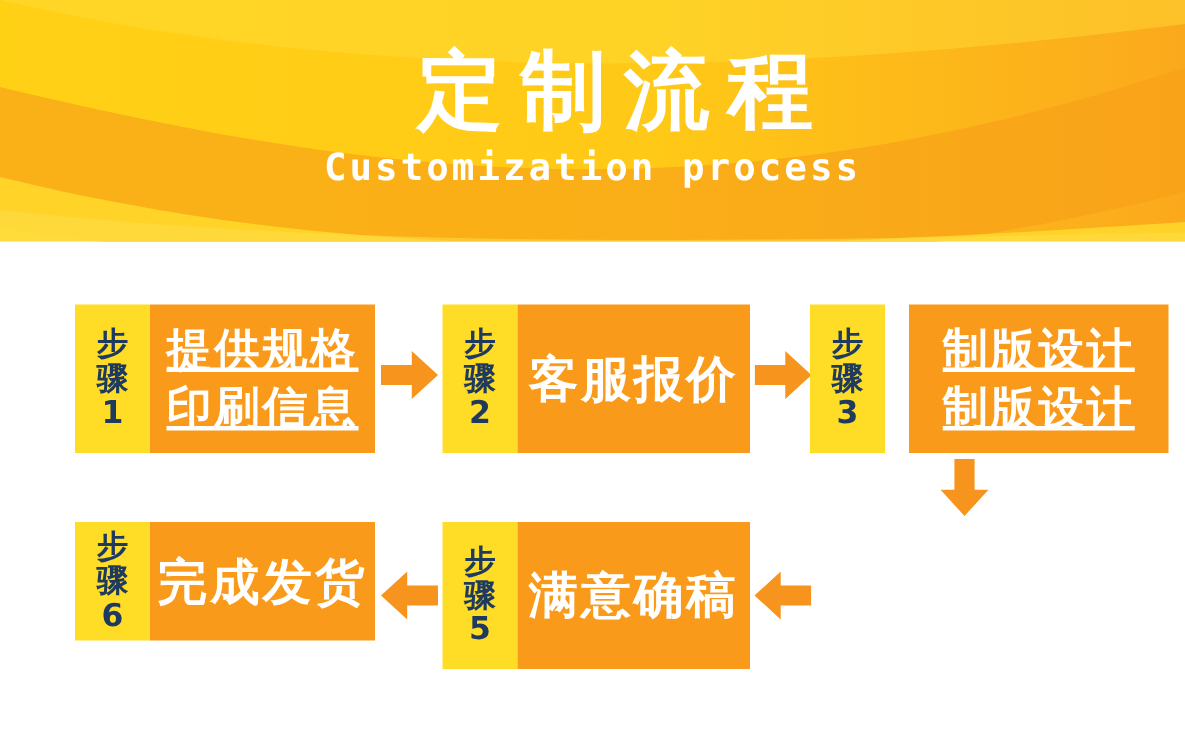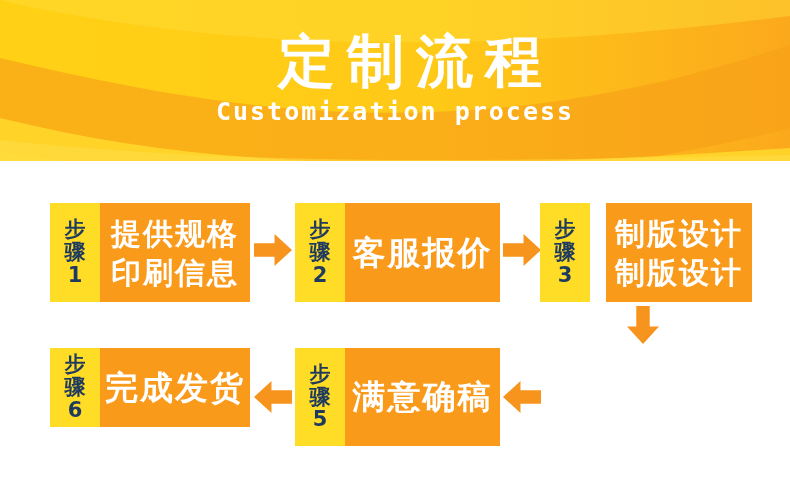--- a/index.html
+++ b/index.html
@@ -75,21 +75,21 @@
     flex: 1;
     background: var(--orange);
     color: #ffffff;
     font-weight: bold;
     display: flex;
     flex-direction: column;
     align-items: center;
     justify-content: center;
   }
   .step-content .line { letter-spacing: 2px; }
-  .two-line .line { font-size: 30px; line-height: 1.3; }
+  .two-line .line { font-size: 30px; line-height: 1.3; text-decoration: underline; }
   .one-line .line { font-size: 33px; line-height: 1.2; }
   
   .arrow { position: absolute; background: var(--arrow); }
   .arrow-right {
     width: 38px; height: 32px;
     clip-path: polygon(0 29%, 54% 29%, 54% 0, 100% 50%, 54% 100%, 54% 71%, 0 71%);
   }
   .arrow-left {
     width: 38px; height: 32px;
     clip-path: polygon(100% 29%, 46% 29%, 46% 0, 0 50%, 46% 100%, 46% 71%, 100% 71%);
@@ -140,21 +140,21 @@
       <div class="vtext">步骤2</div>
     </div>
     <div class="step-content">
       <div class="line">客服报价</div>
       <div class="line"></div>
     </div>
   </div>
 
   <div class="arrow arrow-right" style="left:503px; top:234px;"></div>
 
-  <div class="step two-line" style="left:540px; top:203px; width:212px;gap:16px;">
+  <div class="step two-line" style="left:540px; top:203px; width:239px;gap:16px;">
     <div class="step-label">
       <div class="vtext">步骤3</div>
     </div>
     <div class="step-content">
       <div class="line">制版设计</div>
       <div class="line">制版设计</div>
     </div>
   </div>
 
   <div class="arrow arrow-down" style="left:627px; top:306px;"></div>

